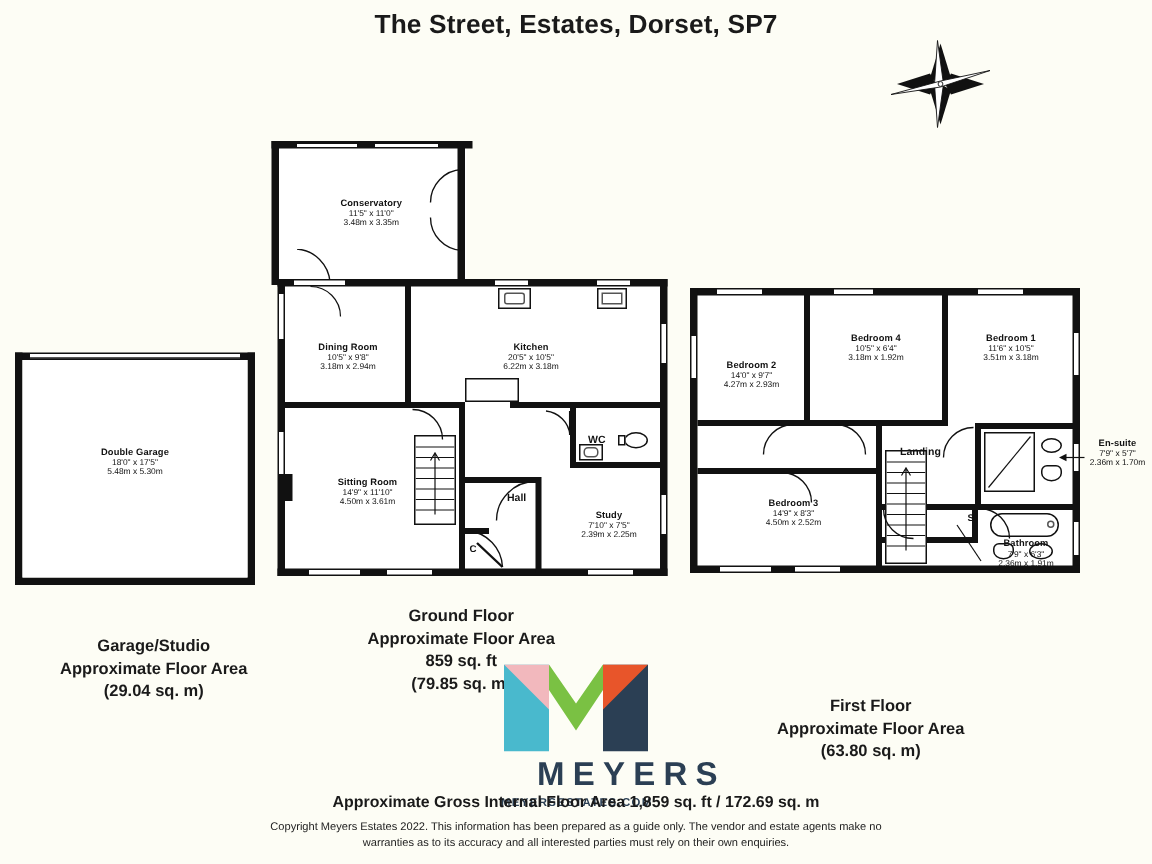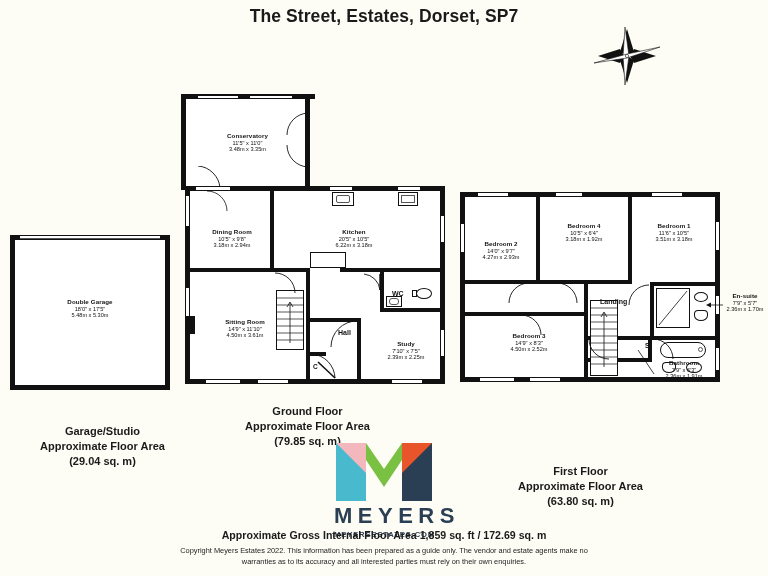--- a/index.html
+++ b/index.html
@@ -38,21 +38,21 @@
 
   
   .cap { position:absolute; text-align:center; line-height:1.35; }
   .cap div { font-weight:bold; font-size:11px; }
   .cap .area { font-size:11px; }
 
   
   #meyers-logo { position:absolute; left:334px; top:443px; width:100px; }
   .logo-mark { position:relative; width:96px; height:58px; margin:0 auto; }
   .logo-word { text-align:left; font-size:22px; font-weight:bold; letter-spacing:5.5px;
-               color:#2b3f54; margin-top:2px; font-family:"Liberation Sans", sans-serif; }
+               color:#2b3f54; margin-top:2px; font-family:"Liberation Sans", sans-serif;margin-left:24px; }
   .logo-sub { text-align:left; font-size:7.6px; font-weight:bold; letter-spacing:0.9px;
               color:#2b3f54; margin-top:1px; }
 
   
   #gross-area { position:absolute; top:529px; left:0; width:768px; text-align:center;
                 font-size:10.6px; font-weight:bold; }
   #copyright { position:absolute; top:546px; left:0; width:768px; text-align:center;
                font-size:7.4px; line-height:1.45; color:#222; }
   #copyright span { display:block; }
 
@@ -347,20 +347,21 @@
 
   <div class="cap" style="left:0px; top:424px; width:205px;">
     <div>Garage/Studio</div>
     <div>Approximate Floor Area</div>
     <div class="area">(29.04 sq. m)</div>
   </div>
 
   <div class="cap" style="left:205px; top:404px; width:205px;">
     <div>Ground Floor</div>
     <div>Approximate Floor Area</div>
+    <div class="area">859 sq. ft</div>
     <div class="area">(79.85 sq. m)</div>
   </div>
 
   <div class="cap" style="left:478px; top:424px; width:205px;margin-top:40px;">
     <div>First Floor</div>
     <div>Approximate Floor Area</div>
     <div class="area">(63.80 sq. m)</div>
   </div>
 
   <div id="meyers-logo">

